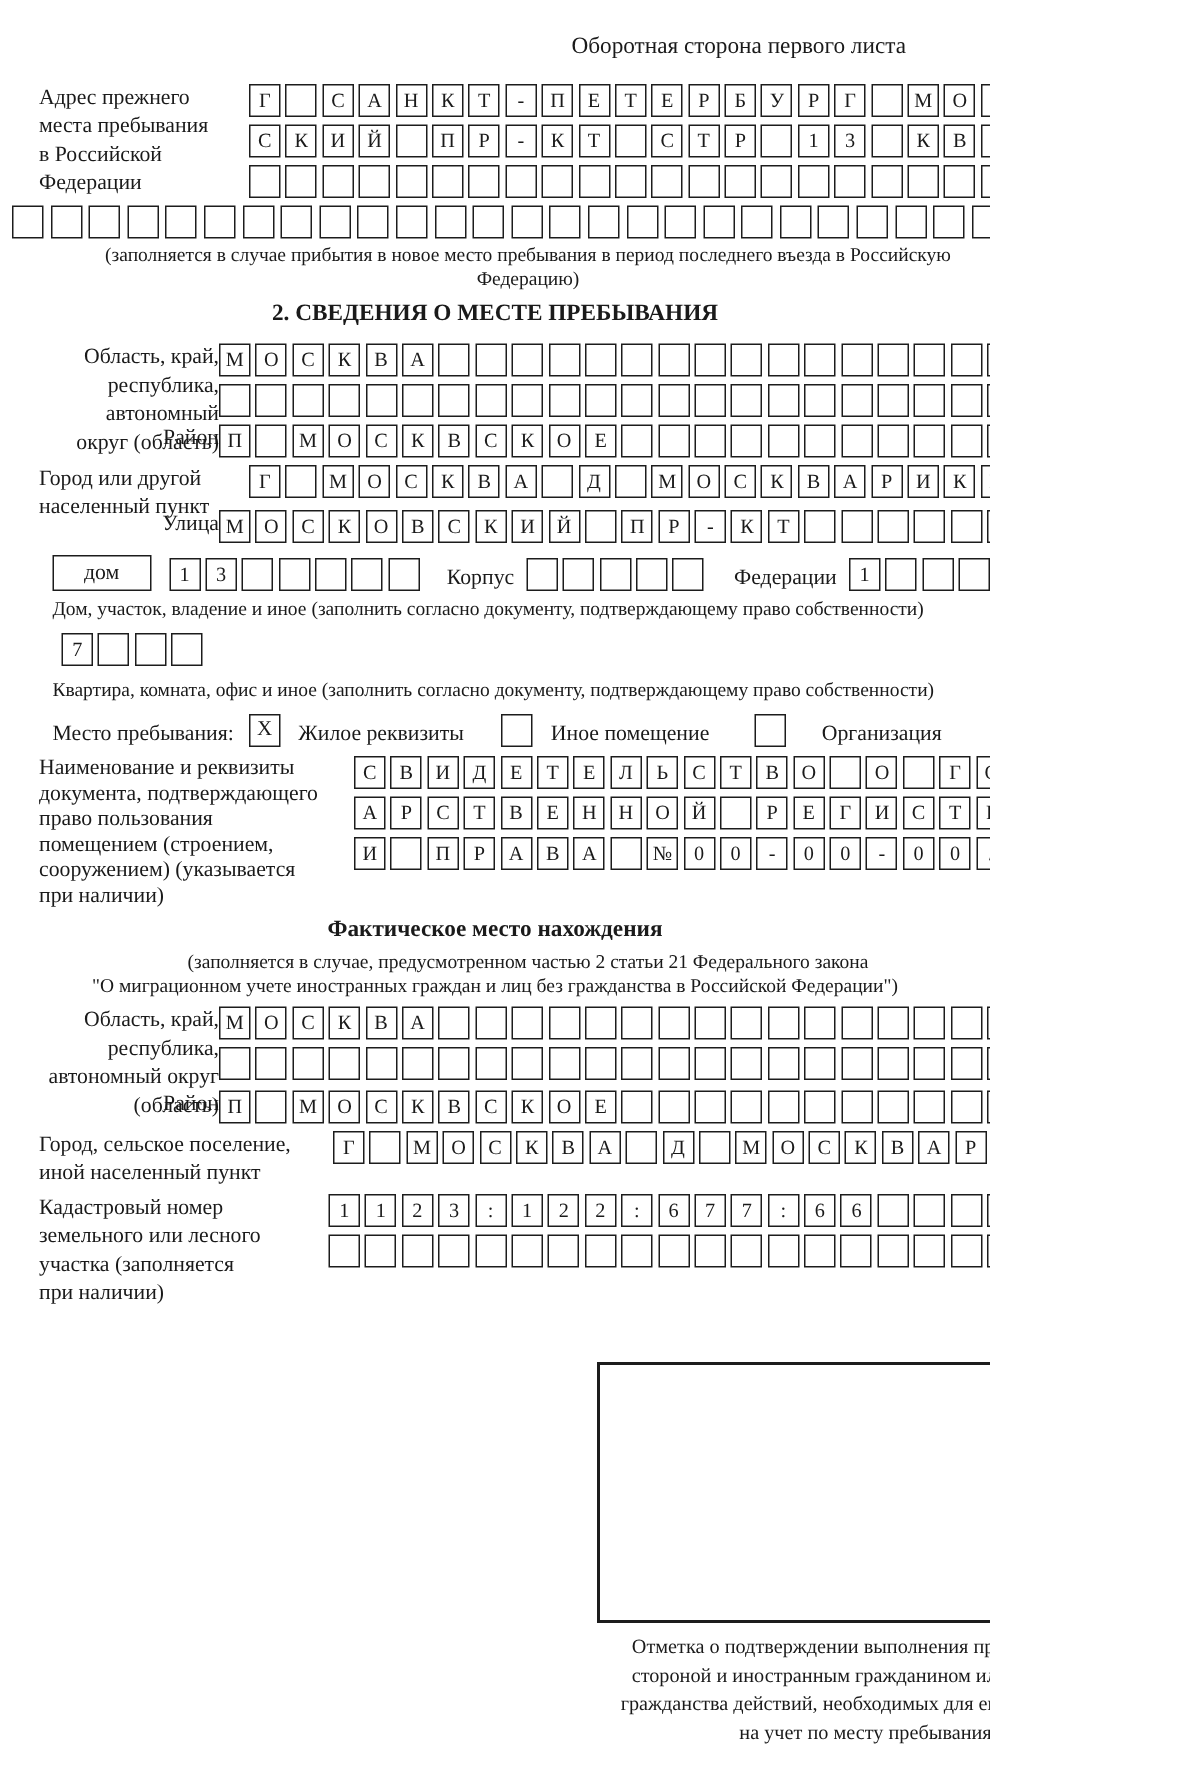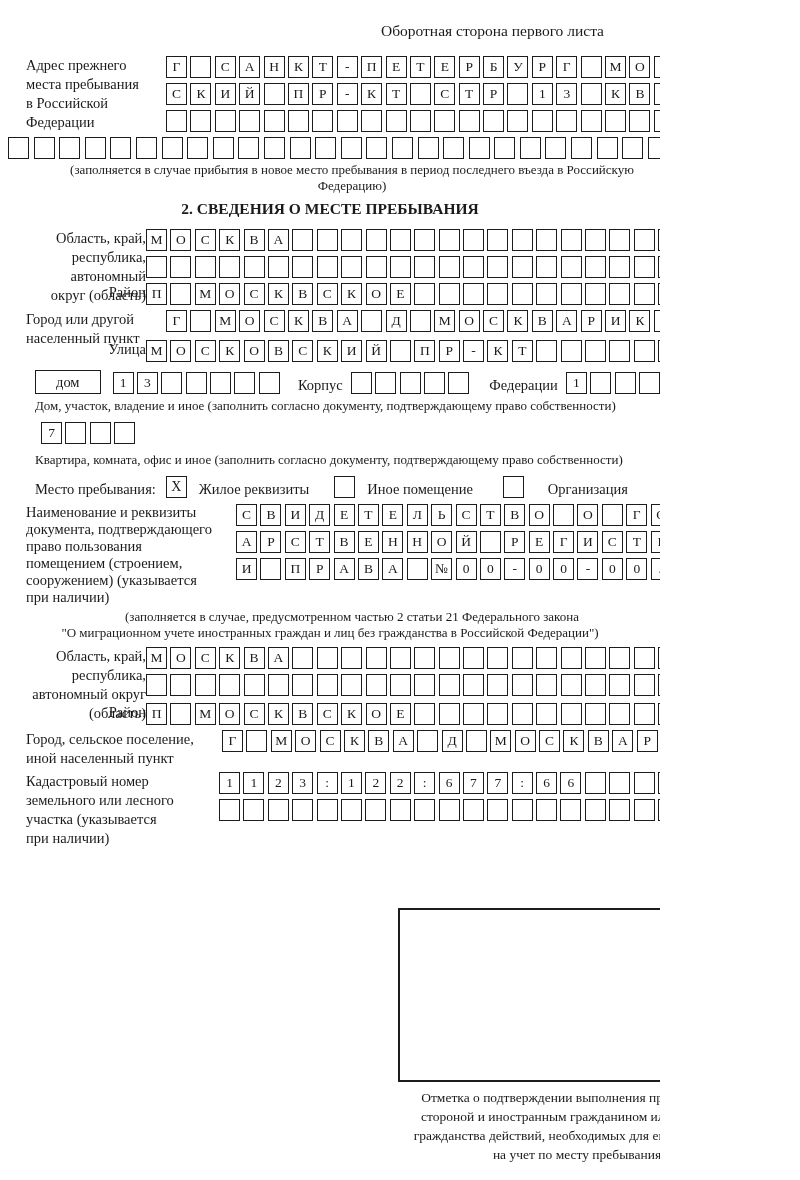--- a/index.html
+++ b/index.html
@@ -474,20 +474,21 @@
           <div class="cell">0</div>
           <div class="cell">0</div>
           <div class="cell">/</div>
           <div class="cell">0</div>
           <div class="cell">0</div>
           <div class="cell">0</div>
         </div>
     </div>
   </div>
 
+  <div class="sec-title mt4">Фактическое место нахождения</div>
   <div class="note center mt3">(заполняется в случае, предусмотренном частью 2 статьи 21 Федерального закона</div>
   <div class="note center">"О миграционном учете иностранных граждан и лиц без гражданства в Российской Федерации")</div>
 
   <div class="fieldblock mt6">
     <div class="lbl w120">Область, край,
 республика,
 автономный округ
 (область)</div>
     <div>
       <div class="crow">
@@ -603,21 +604,21 @@
         <div class="cell">И</div>
         <div class="cell">К</div>
         <div class="cell">И</div>
         <div class="cell"></div>
       </div>
   </div>
 
   <div class="fieldblock mt4">
     <div class="lbl w193">Кадастровый номер
 земельного или лесного
-участка (указывается
+участка (заполняется
 при наличии)</div>
     <div>
       <div class="crow">
           <div class="cell">1</div>
           <div class="cell">1</div>
           <div class="cell">2</div>
           <div class="cell">3</div>
           <div class="cell">:</div>
           <div class="cell">1</div>
           <div class="cell">2</div>

